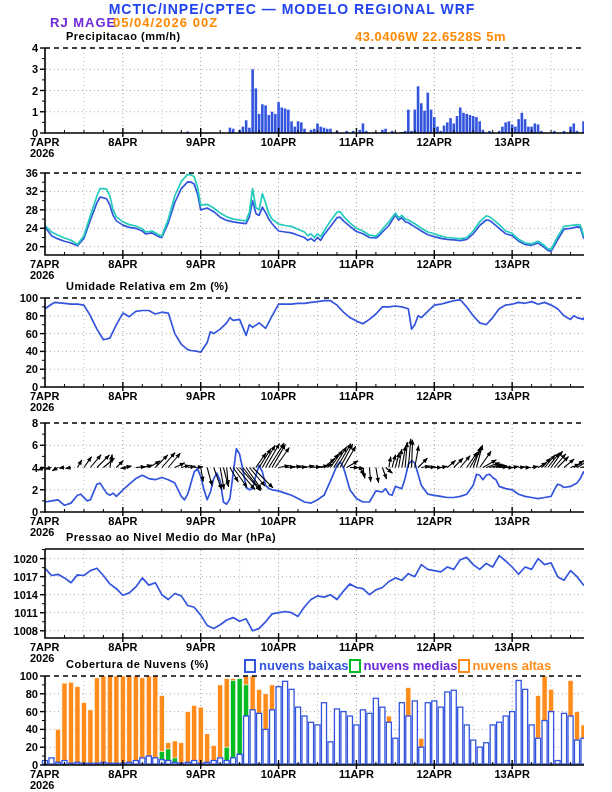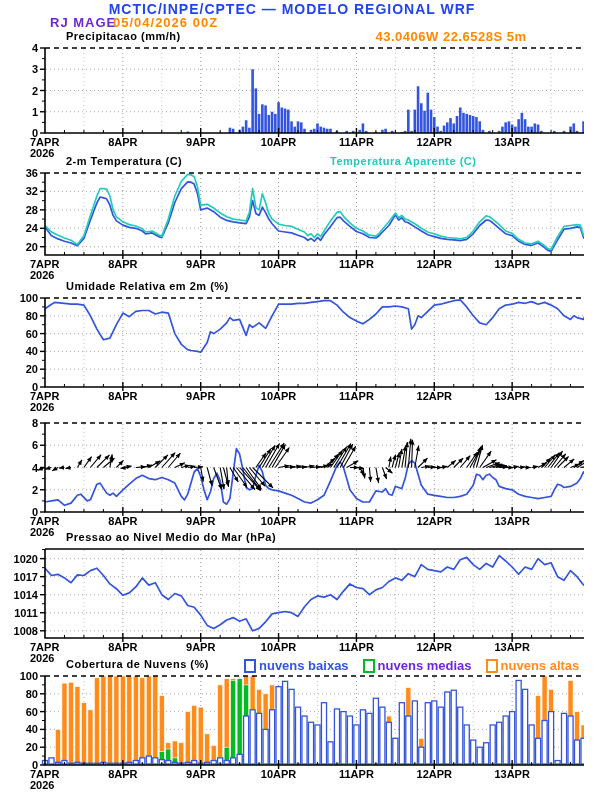--- a/index.html
+++ b/index.html
@@ -2,42 +2,40 @@
 <html><head>
 <meta charset="utf-8">
 <style>
   html,body{margin:0;padding:0;background:#fff;}
   #app{position:relative;width:584px;height:792px;background:#fff;overflow:hidden;
        font-family:"Liberation Sans",sans-serif;font-weight:bold;}
   .hdr-title{position:absolute;top:1px;left:0;right:0;text-align:center;
              font-size:14px;letter-spacing:1px;color:#2244ee;}
   .hdr-station{position:absolute;top:15px;left:50px;font-size:13px;color:#6d28d9;letter-spacing:1px;}
   .hdr-run{position:absolute;top:15px;left:113px;font-size:13px;color:#ff8800;letter-spacing:1px;}
-  .hdr-loc{position:absolute;top:29px;left:355px;width:192px;text-align:center;
+  .hdr-loc{position:absolute;top:29px;left:355px;width:192px;text-align:left;
            font-size:13px;color:#ff8800;letter-spacing:.5px;}
   .ptitle{position:absolute;left:66px;font-size:11px;color:#000;letter-spacing:.5px;white-space:nowrap;}
   .ptitle.cyan{color:#22ccbb;}
-  .cloud-legend{position:absolute;left:244px;display:flex;gap:14px;font-size:13px;white-space:nowrap;}
+  .cloud-legend{position:absolute;left:244px;display:flex;font-size:13px;white-space:nowrap;}
   .lg-item{display:flex;align-items:center;gap:3px;}
   .sq{display:inline-block;width:8px;height:10px;background:#fff;border:2px solid;}
   svg{position:absolute;top:0;left:0;}
   text{font-family:"Liberation Sans",sans-serif;font-weight:bold;}
 </style>
 </head>
 <body>
 
 <div id="app">
   <div class="hdr-title">MCTIC/INPE/CPTEC — MODELO REGIONAL WRF</div>
   <div class="hdr-station">RJ MAGE</div>
   <div class="hdr-run">05/04/2026 00Z</div>
   <div class="hdr-loc">43.0406W 22.6528S 5m</div>
 
   <div class="ptitle" style="top:30px">Precipitacao (mm/h)</div>
-  <div class="ptitle" style="top:155px">2-m Temperatura (C)</div>
-  <div class="ptitle cyan" style="top:155px;left:330px">Temperatura Aparente (C)</div>
   <div class="ptitle" style="top:280px">Umidade Relativa em 2m (%)</div>
   <div class="ptitle" style="top:658px">Cobertura de Nuvens (%)</div>
   <div class="ptitle" style="top:531px">Pressao ao Nivel Medio do Mar (hPa)</div>
 
   <div class="cloud-legend" style="top:658px">
     <span class="lg-item">
       <span class="sq" id="sq0" style="border-color: rgb(51, 85, 221);"></span>
       <span id="lg0" style="color: rgb(51, 85, 221);">nuvens baixas</span>
     </span>
     <span class="lg-item">

